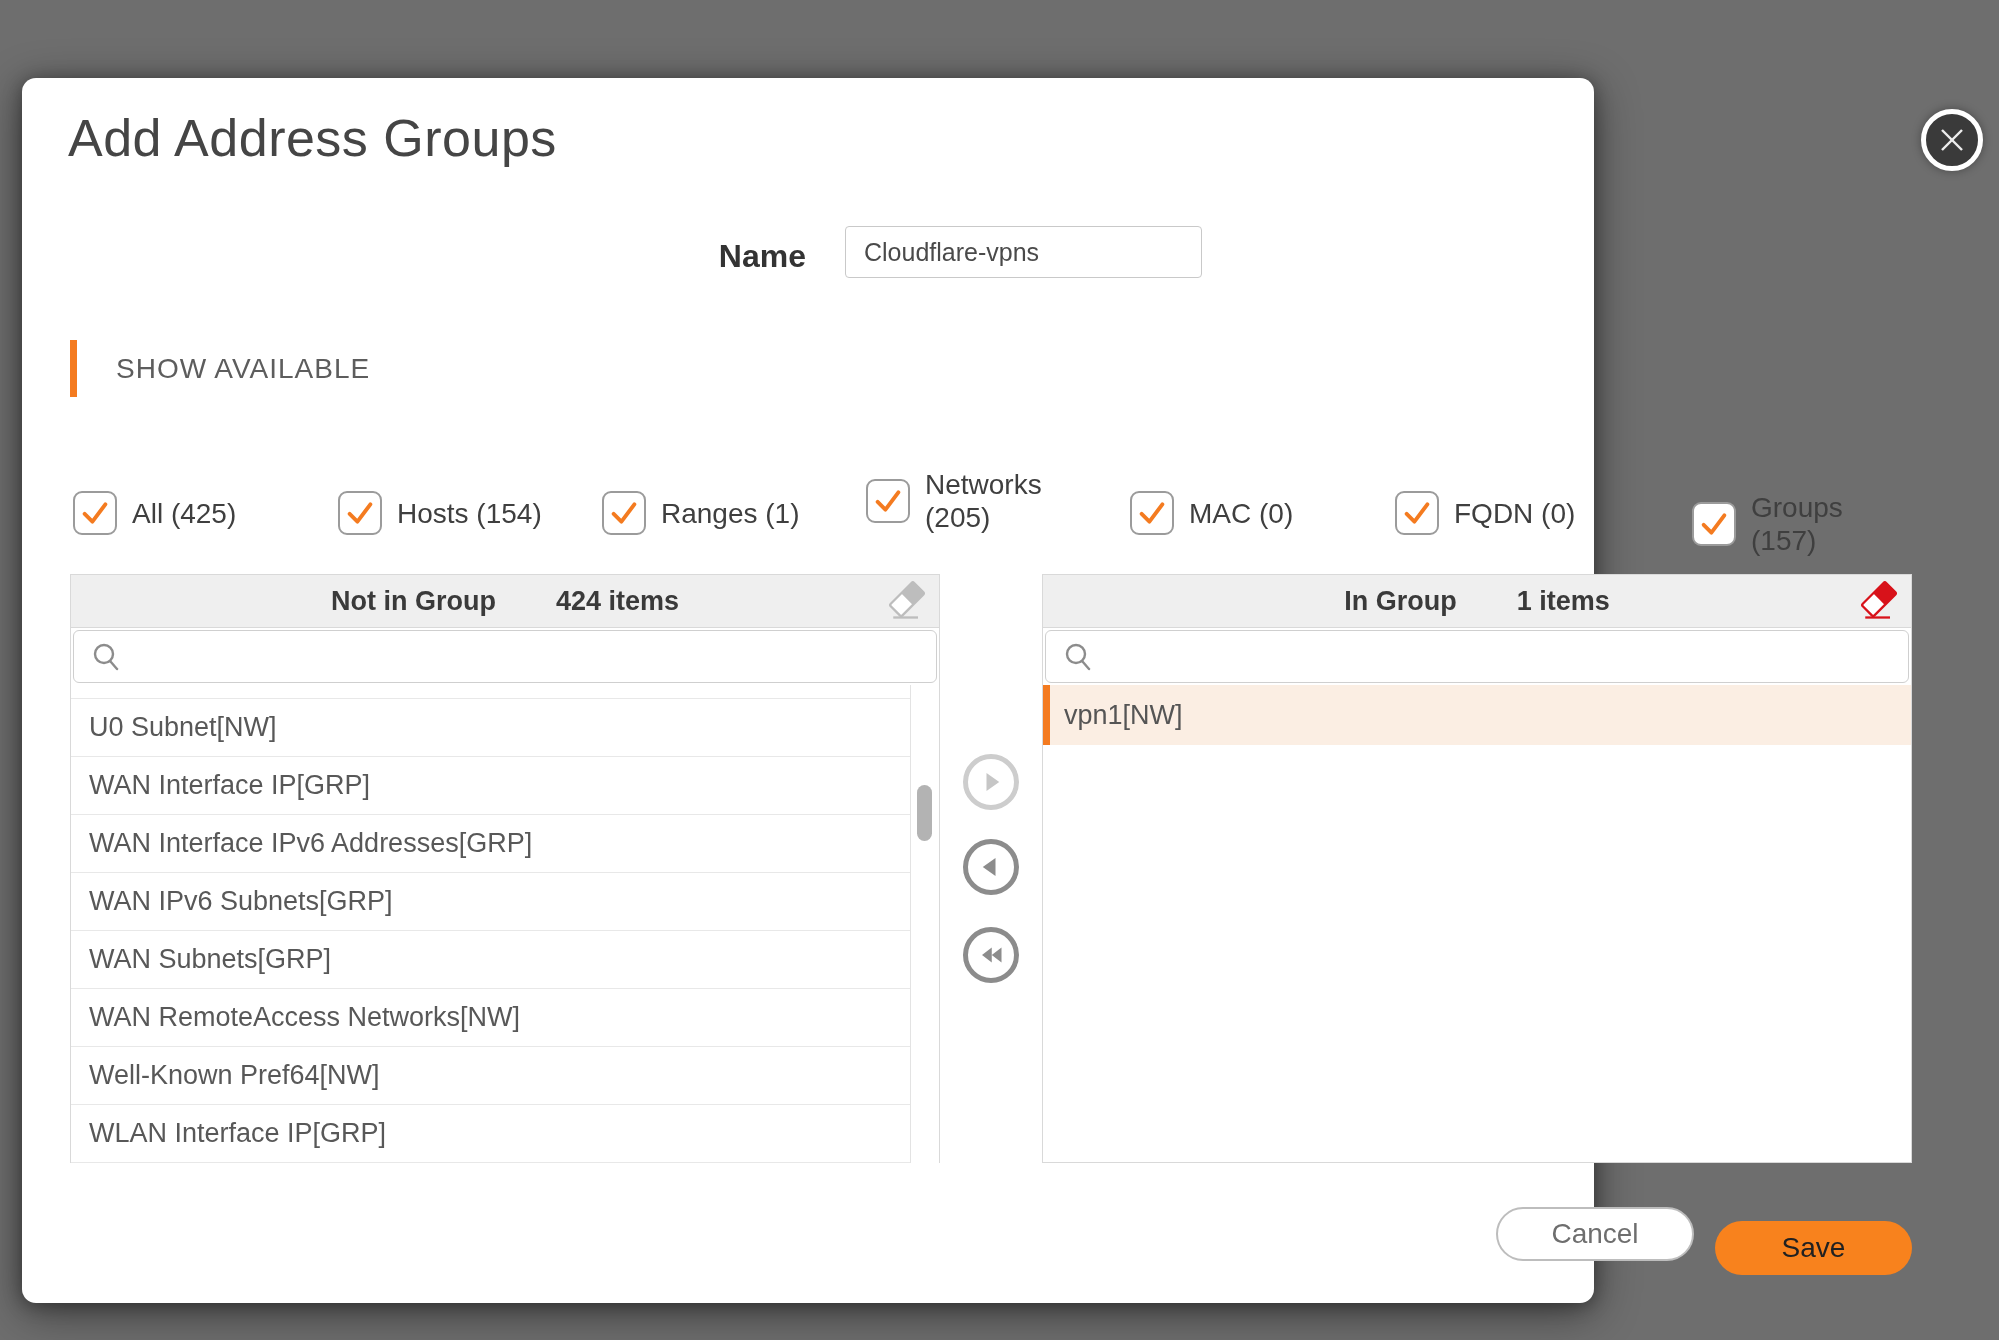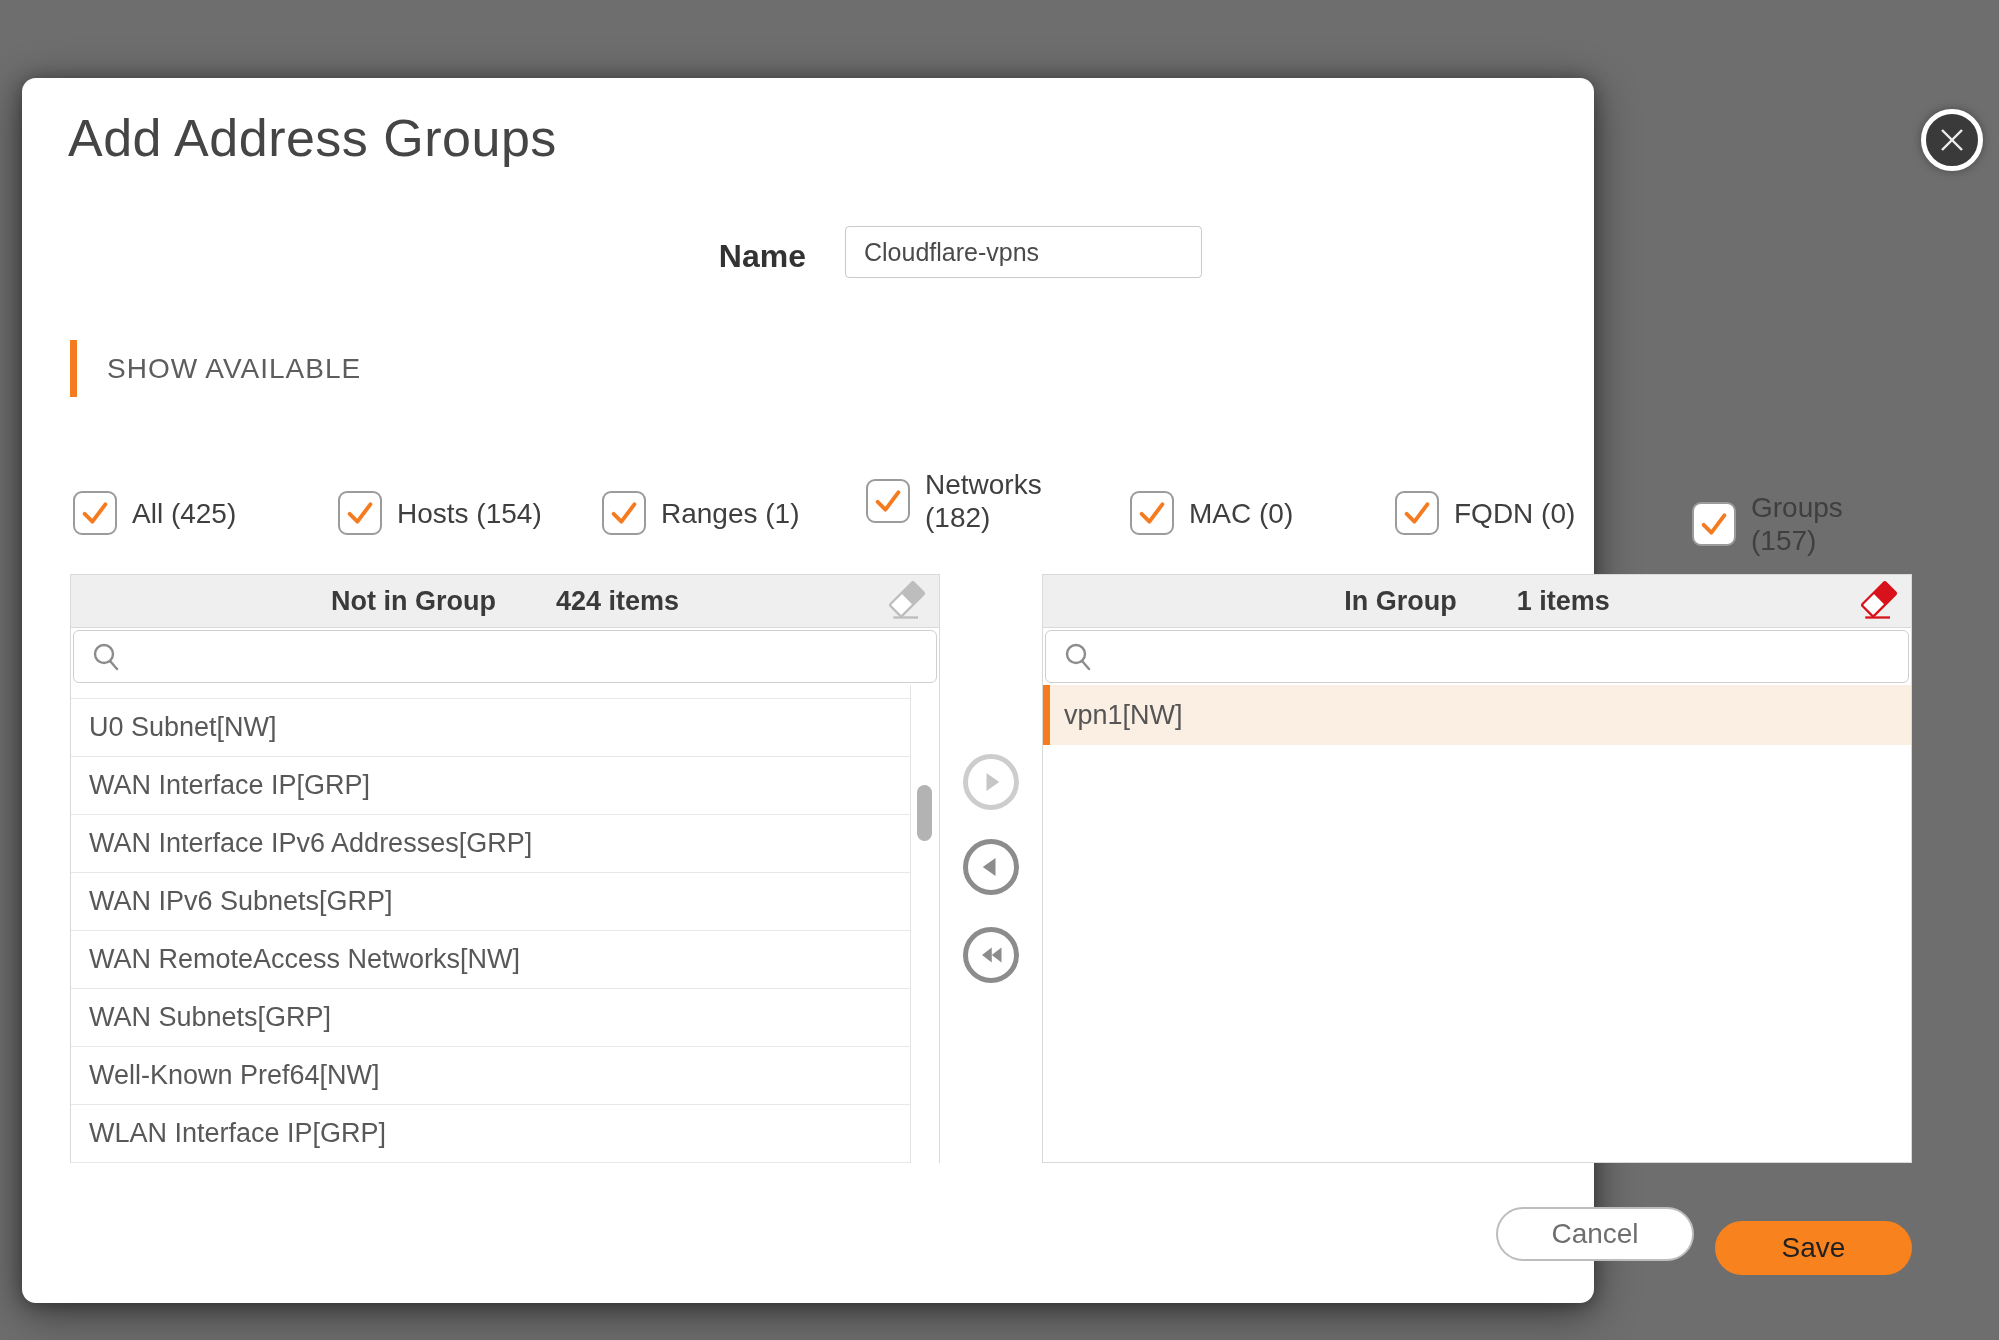--- a/index.html
+++ b/index.html
@@ -28,21 +28,21 @@
   .name-label{
     position:absolute;left:600px;top:160px;width:184px;
     text-align:right;font-size:32px;font-weight:700;color:#333333;
   }
   .name-input{
     position:absolute;left:823px;top:148px;width:357px;height:52px;
     box-sizing:border-box;border:1px solid #c9c9c9;border-radius:4px;
     font-family:"Liberation Sans",sans-serif;
     font-size:25px;color:#4a4a4a;padding:0 18px;outline:none;background:#fff;
   }
-  .section-head{position:absolute;left:48px;top:262px;display:flex;align-items:center;}
+  .section-head{position:absolute;left:48px;top:262px;display:flex;align-items:center;gap:9px;}
   .section-bar{width:7px;height:57px;background:var(--accent,#F47B20);display:inline-block;}
   .section-text{margin-left:30px;font-size:28px;color:#5d5d5d;letter-spacing:1px;}
 
   .filter{position:absolute;display:flex;align-items:center;gap:15px;}
   .cb{
     width:44px;height:44px;box-sizing:border-box;flex:0 0 44px;
     border:2px solid #9b9b9b;border-radius:9px;background:#fff;cursor:pointer;
     display:flex;align-items:center;justify-content:center;
   }
   .cb svg{width:38px;height:38px;}
@@ -165,21 +165,21 @@
     </span>
     <span class="flabel">Ranges (1)</span>
   </div>
 
   <div class="filter two-line" style="left: 844px; top: 390px;">
     <span class="cb">
       <svg viewBox="0 0 44 44">
         <polyline points="10,23 19,32 34,12"></polyline>
       </svg>
     </span>
-    <span class="flabel">Networks (182)</span>
+    <span class="flabel">Networks (205)</span>
   </div>
 
   <div class="filter" style="left: 1108px; top: 413px;">
     <span class="cb">
       <svg viewBox="0 0 44 44">
         <polyline points="10,23 19,32 34,12"></polyline>
       </svg>
     </span>
     <span class="flabel">MAC (0)</span>
   </div>
@@ -238,25 +238,25 @@
 
   <div class="row">
     <span>WAN Interface IPv6 Addresses[GRP]</span>
   </div>
 
   <div class="row">
     <span>WAN IPv6 Subnets[GRP]</span>
   </div>
 
   <div class="row">
+    <span>WAN Subnets[GRP]</span>
+  </div>
+
+  <div class="row">
     <span>WAN RemoteAccess Networks[NW]</span>
-  </div>
-
-  <div class="row">
-    <span>WAN Subnets[GRP]</span>
   </div>
 
   <div class="row">
     <span>Well-Known Pref64[NW]</span>
   </div>
 
   <div class="row">
     <span>WLAN Interface IP[GRP]</span>
   </div>
 </div>

